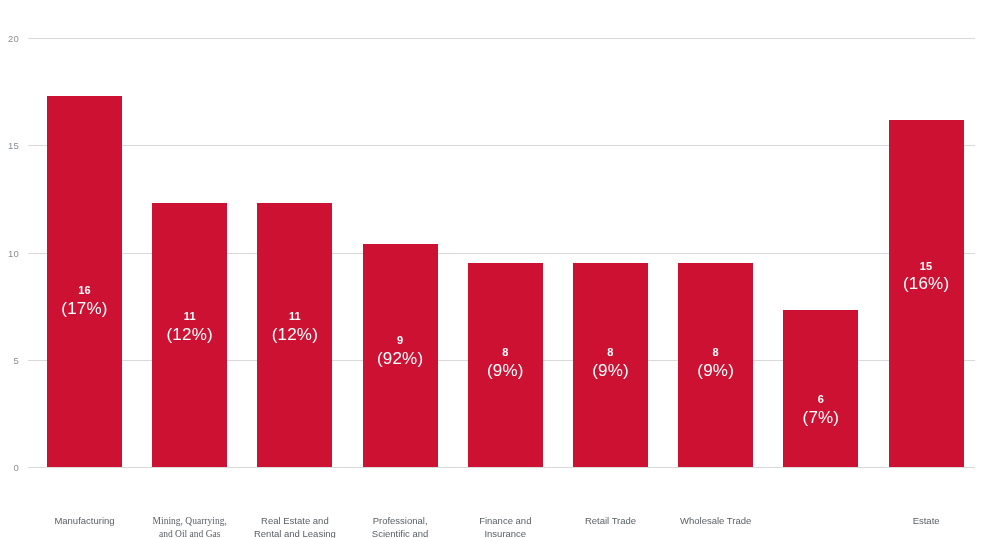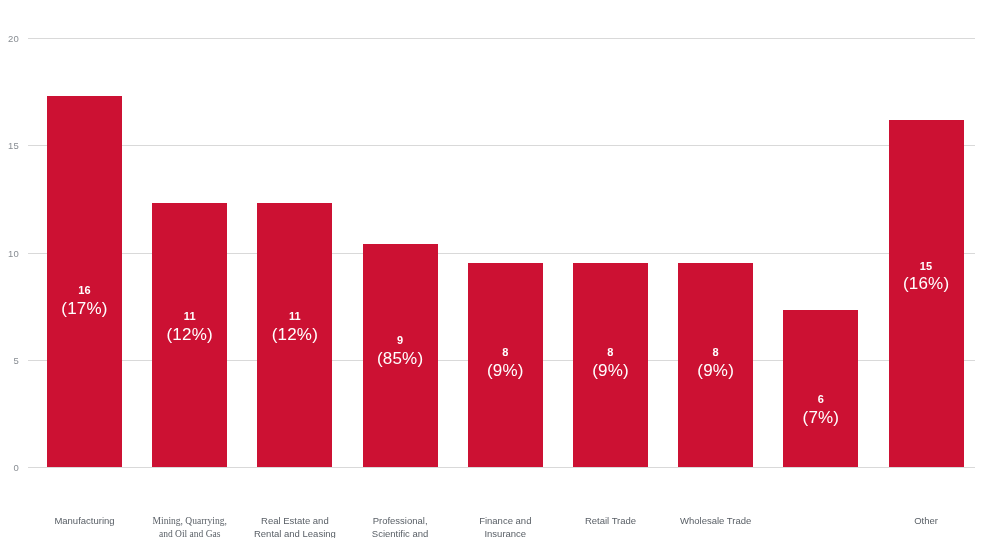--- a/index.html
+++ b/index.html
@@ -169,21 +169,21 @@
             <span class="count">11</span>
             <span class="pct">(12%)</span>
           </div>
         </div>
       </div>
 
       <div class="bar-slot" style="left:315.6px;">
         <div class="bar" style="height: 223.08px; background: rgb(204, 17, 51);">
           <div class="bar-label" style="top: 89.232px; color: rgb(255, 255, 255);">
             <span class="count">9</span>
-            <span class="pct">(85%)</span>
+            <span class="pct">(92%)</span>
           </div>
         </div>
       </div>
 
       <div class="bar-slot" style="left:420.8px;">
         <div class="bar" style="height: 203.775px; background: rgb(204, 17, 51);">
           <div class="bar-label" style="top: 81.51px; color: rgb(255, 255, 255);">
             <span class="count">8</span>
             <span class="pct">(9%)</span>
           </div>
@@ -236,16 +236,16 @@
 Extraction</div>
     <div class="xtick-label" style="left: 210.4px; color: rgb(90, 96, 103);">Real Estate and
 Rental and Leasing</div>
     <div class="xtick-label" style="left: 420.8px; color: rgb(90, 96, 103);">Finance and
 Insurance</div>
     <div class="xtick-label" style="left: 315.6px; color: rgb(90, 96, 103);">Professional,
 Scientific and
 Technical Services</div>
     <div class="xtick-label" style="left: 526px; color: rgb(90, 96, 103);">Retail Trade</div>
     <div class="xtick-label" style="left: 631.2px; color: rgb(90, 96, 103);">Wholesale Trade</div>
-    <div class="xtick-label" style="left: 841.6px; color: rgb(90, 96, 103);">Other</div>
+    <div class="xtick-label" style="left: 841.6px; color: rgb(90, 96, 103);">Estate</div>
   </div>
 
 </div>
 
 </body></html>

